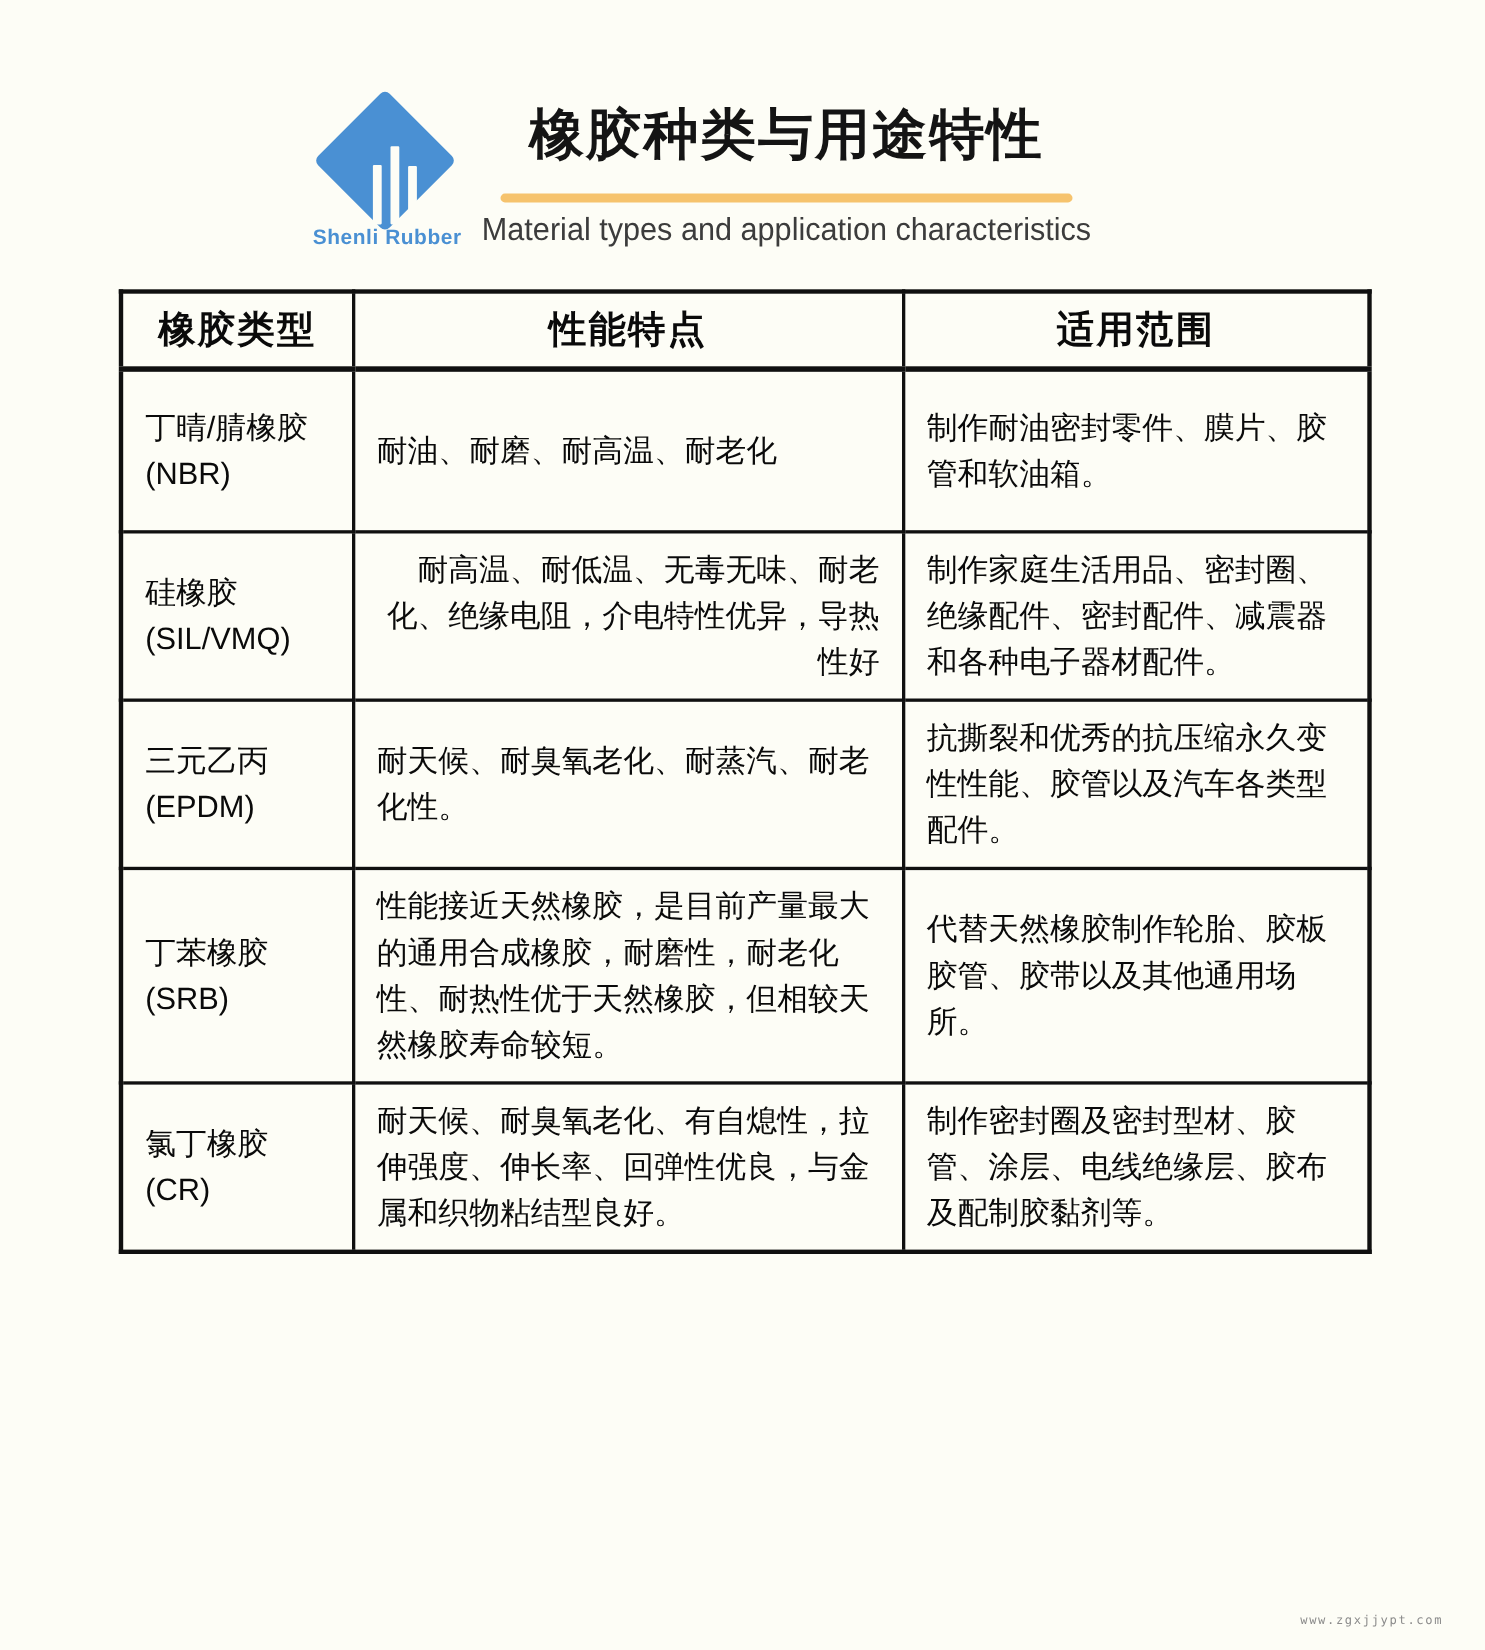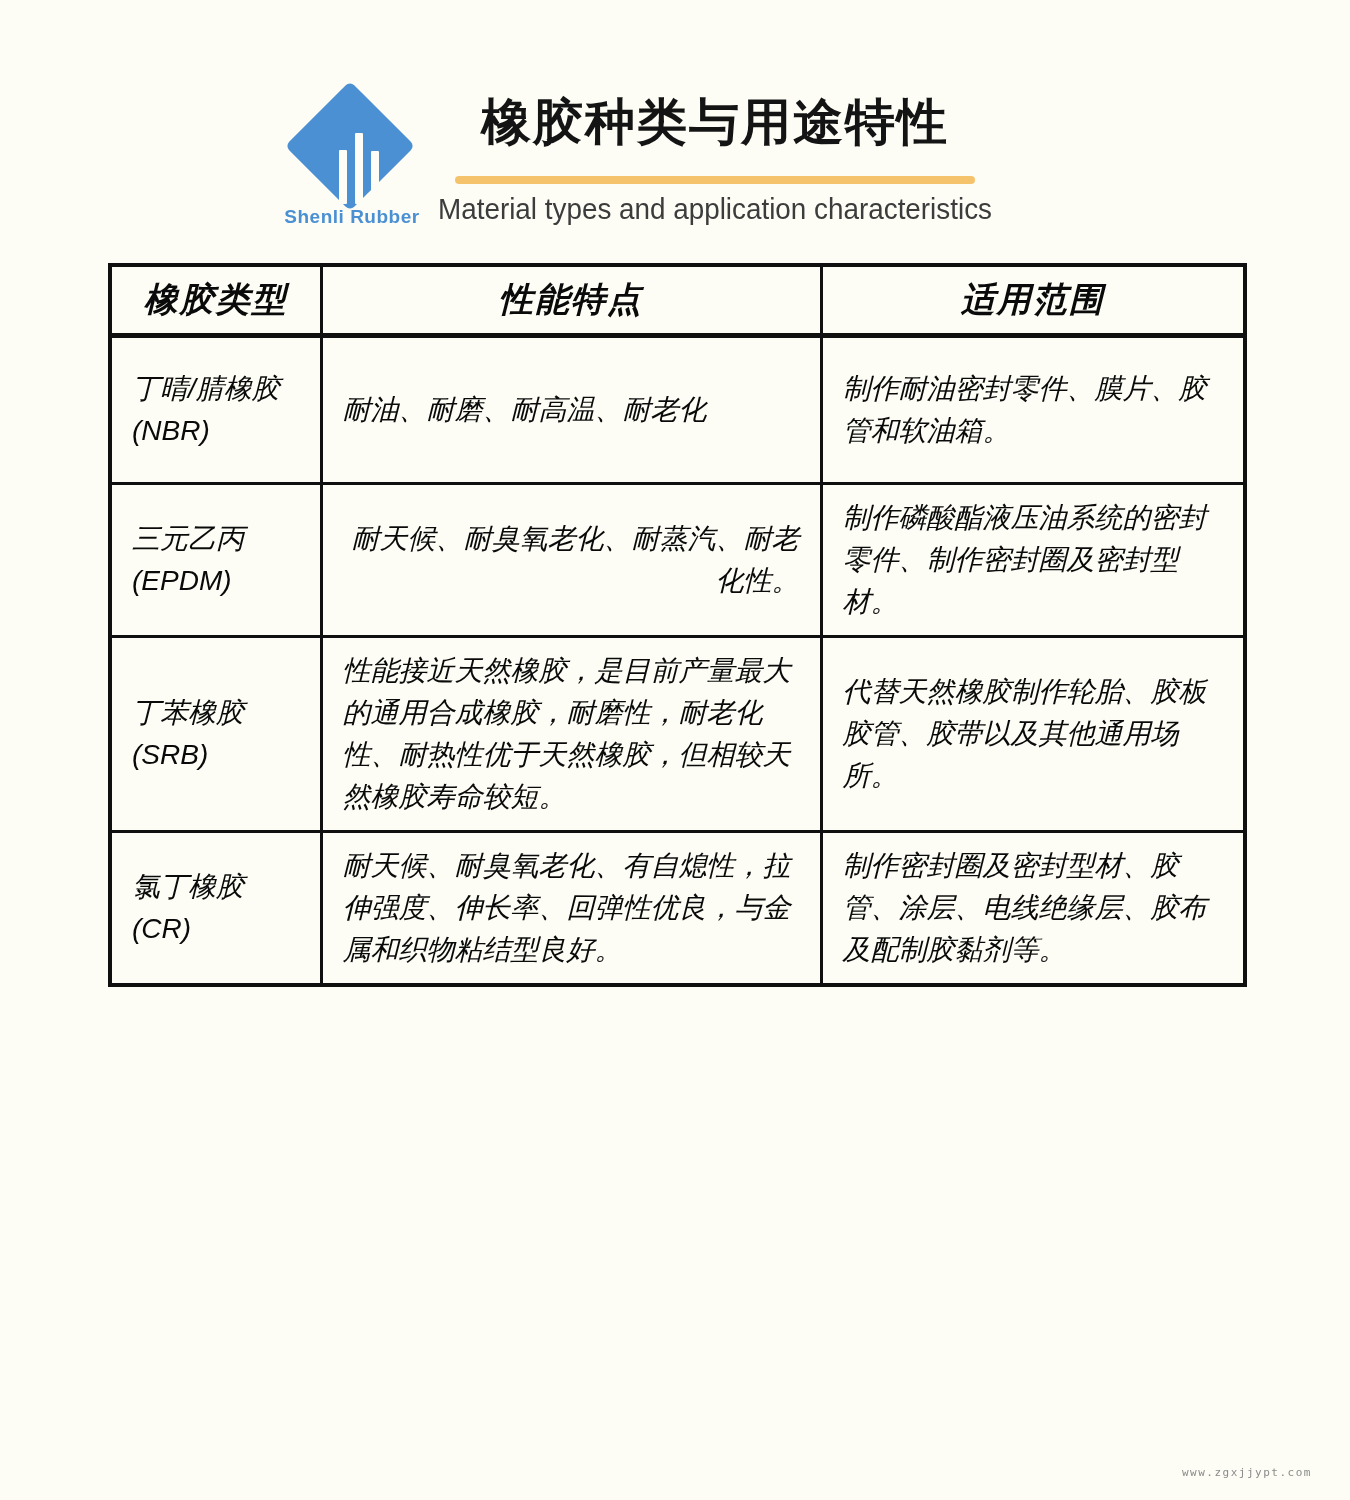--- a/index.html
+++ b/index.html
@@ -41,21 +41,20 @@
   .page-subtitle {
     font-size:29px; color:#3c3c3c; letter-spacing:0px;
     white-space:nowrap; transform:scaleX(0.96); transform-origin:center;
   }
 
   
   table.rubber {
     position:absolute; left:108px; top:263px; width:1135px;
     border-collapse:collapse; table-layout:fixed;
     border:4px solid #101010;
-    font-style:italic;
   }
   table.rubber th, table.rubber td {
     border:3px solid #101010;
     vertical-align:middle;
   }
   table.rubber thead th {
     font-size:34px; font-weight:bold; height:64px;
     border-bottom-width:5px; text-align:center; letter-spacing:2px;
   }
   table.rubber td {
@@ -116,25 +115,33 @@
     <tr>
       <td class="cell-type">
         <span class="line">丁晴/腈橡胶</span>
         <span class="line">(NBR)</span>
       </td>
       <td class="cell-features">耐油、耐磨、耐高温、耐老化</td>
       <td class="cell-applications">制作耐油密封零件、膜片、胶管和软油箱。</td>
     </tr>
     <tr>
       <td class="cell-type">
+        <span class="line">硅橡胶</span>
+        <span class="line">(SIL/VMQ)</span>
+      </td>
+      <td class="cell-features">耐高温、耐低温、无毒无味、耐老化、绝缘电阻，介电特性优异，导热性好</td>
+      <td class="cell-applications">制作家庭生活用品、密封圈、绝缘配件、密封配件、减震器和各种电子器材配件。</td>
+    </tr>
+    <tr>
+      <td class="cell-type">
         <span class="line">三元乙丙</span>
         <span class="line">(EPDM)</span>
       </td>
       <td class="cell-features">耐天候、耐臭氧老化、耐蒸汽、耐老化性。</td>
-      <td class="cell-applications">制作磷酸酯液压油系统的密封零件、制作密封圈及密封型材。</td>
+      <td class="cell-applications">抗撕裂和优秀的抗压缩永久变性性能、胶管以及汽车各类型配件。</td>
     </tr>
     <tr>
       <td class="cell-type">
         <span class="line">丁苯橡胶</span>
         <span class="line">(SRB)</span>
       </td>
       <td class="cell-features">性能接近天然橡胶，是目前产量最大的通用合成橡胶，耐磨性，耐老化性、耐热性优于天然橡胶，但相较天然橡胶寿命较短。</td>
       <td class="cell-applications">代替天然橡胶制作轮胎、胶板胶管、胶带以及其他通用场所。</td>
     </tr>
     <tr>

